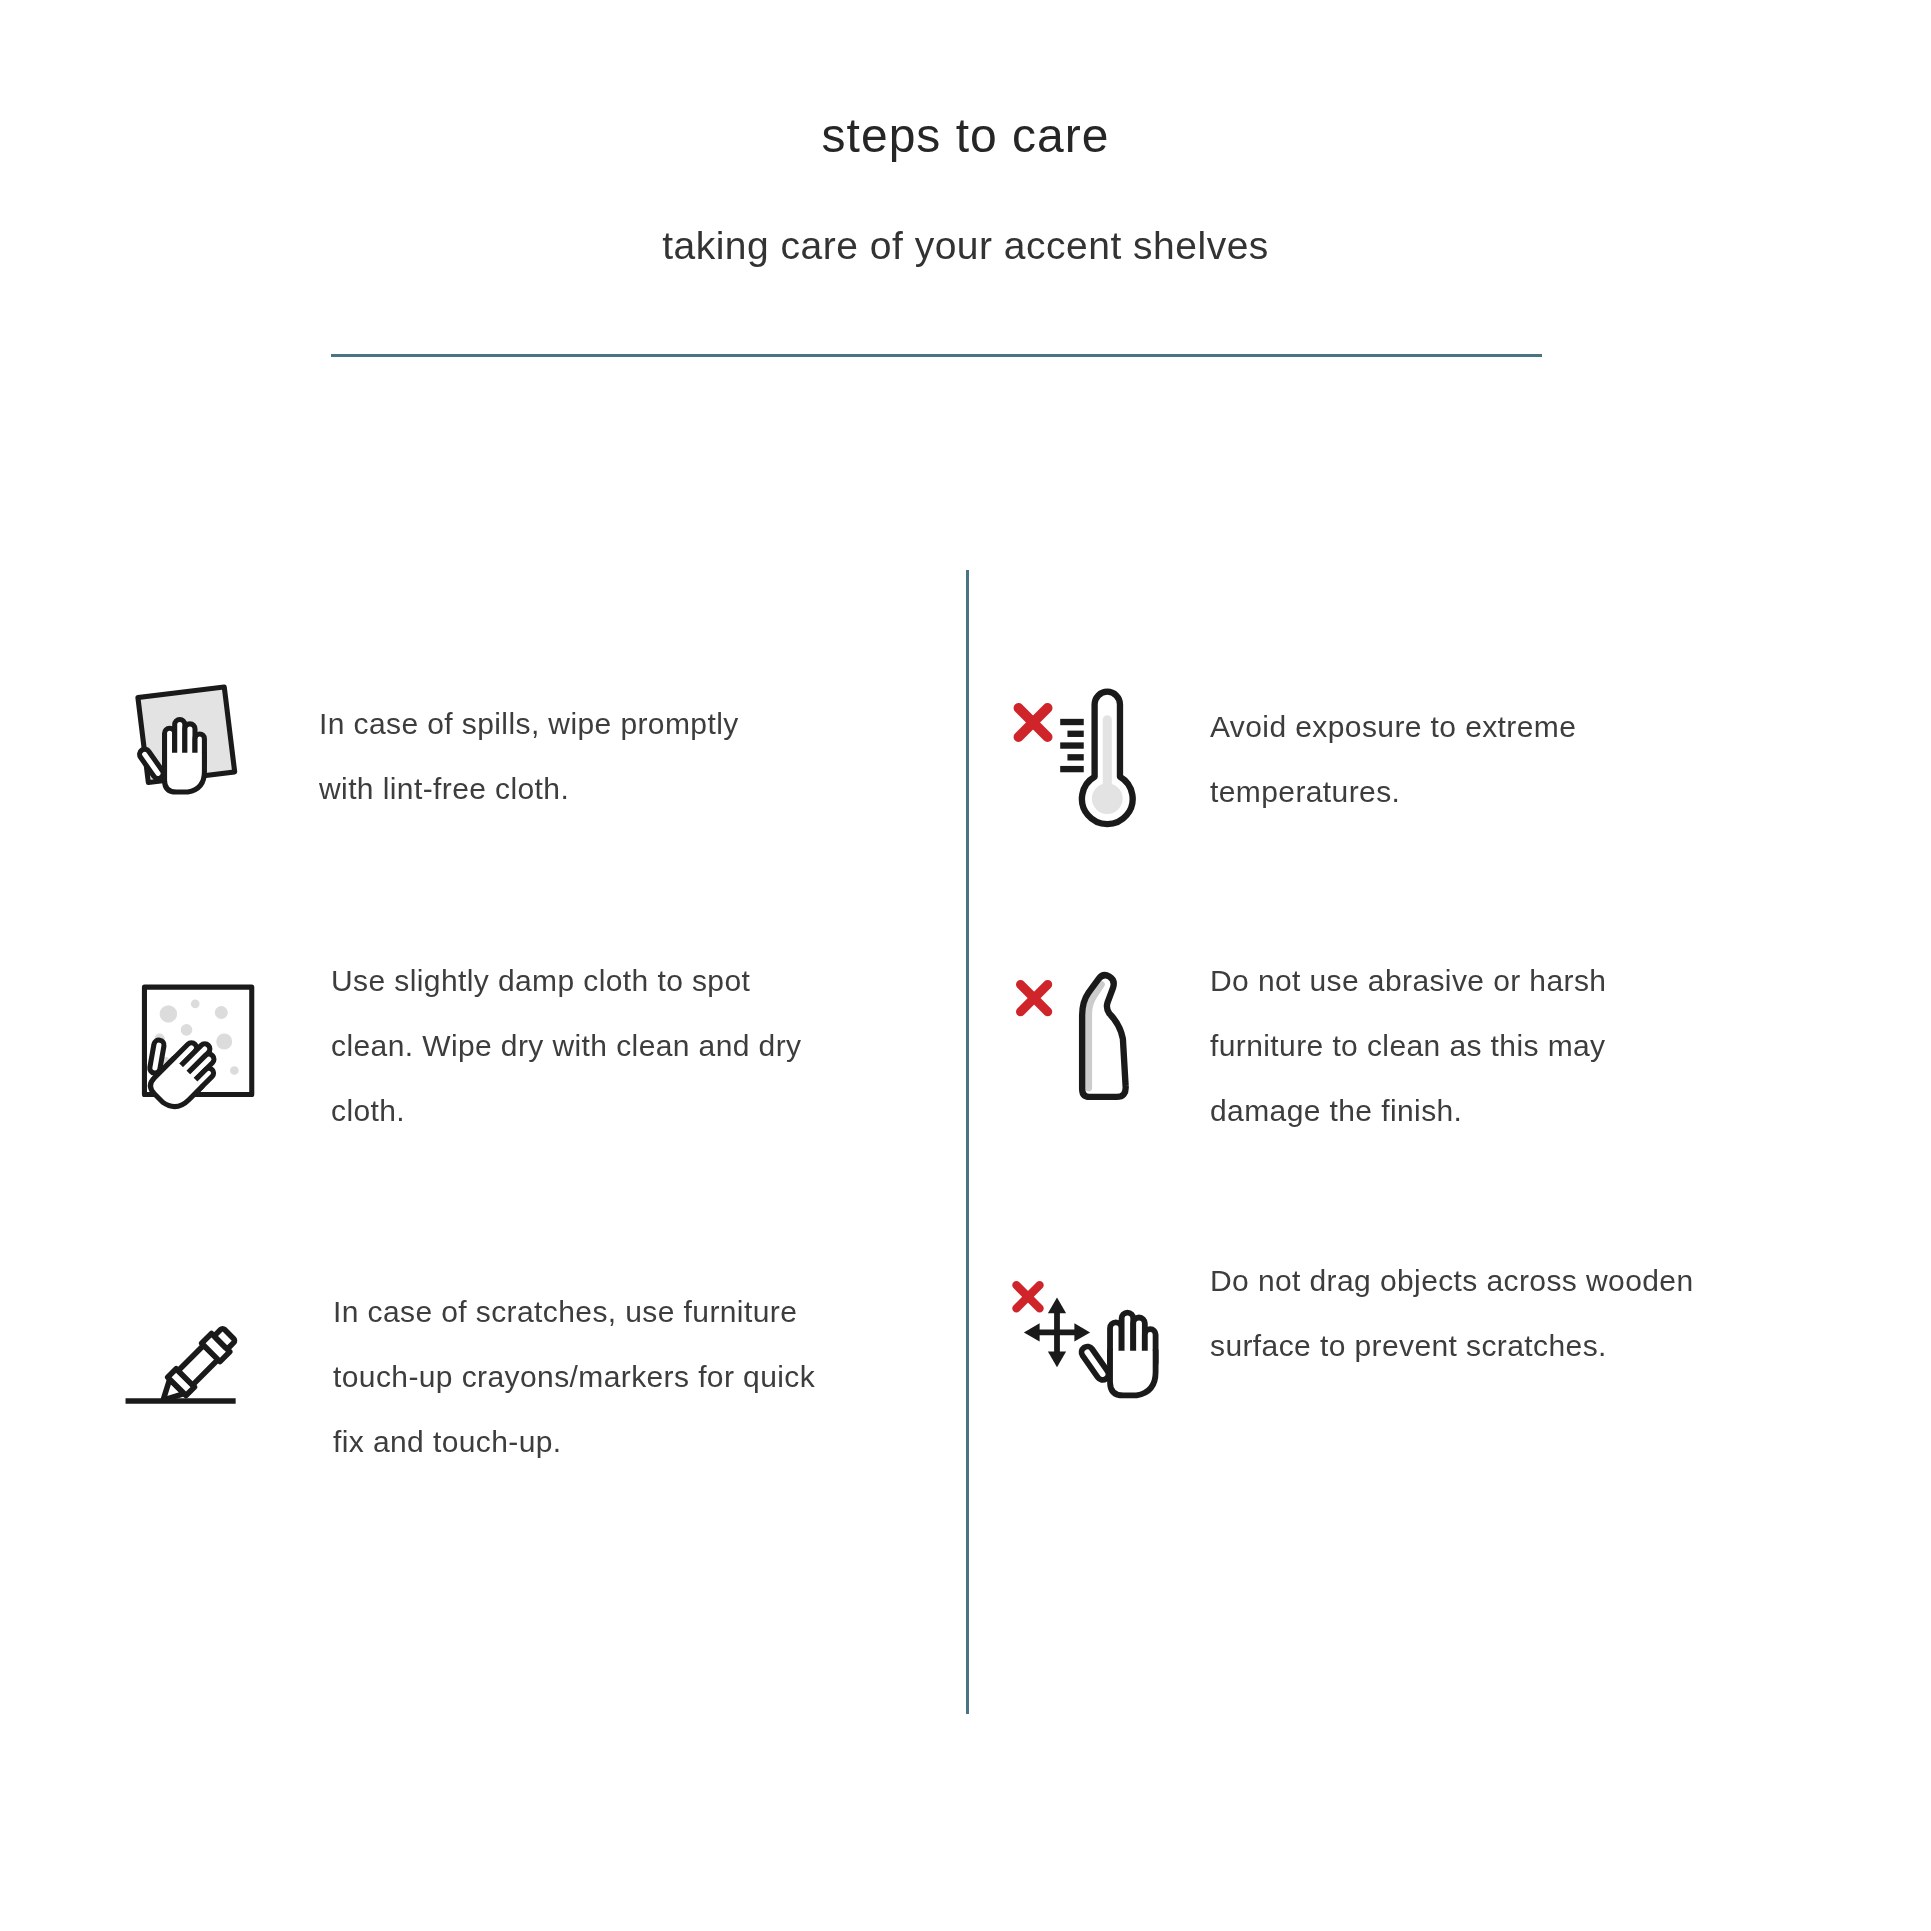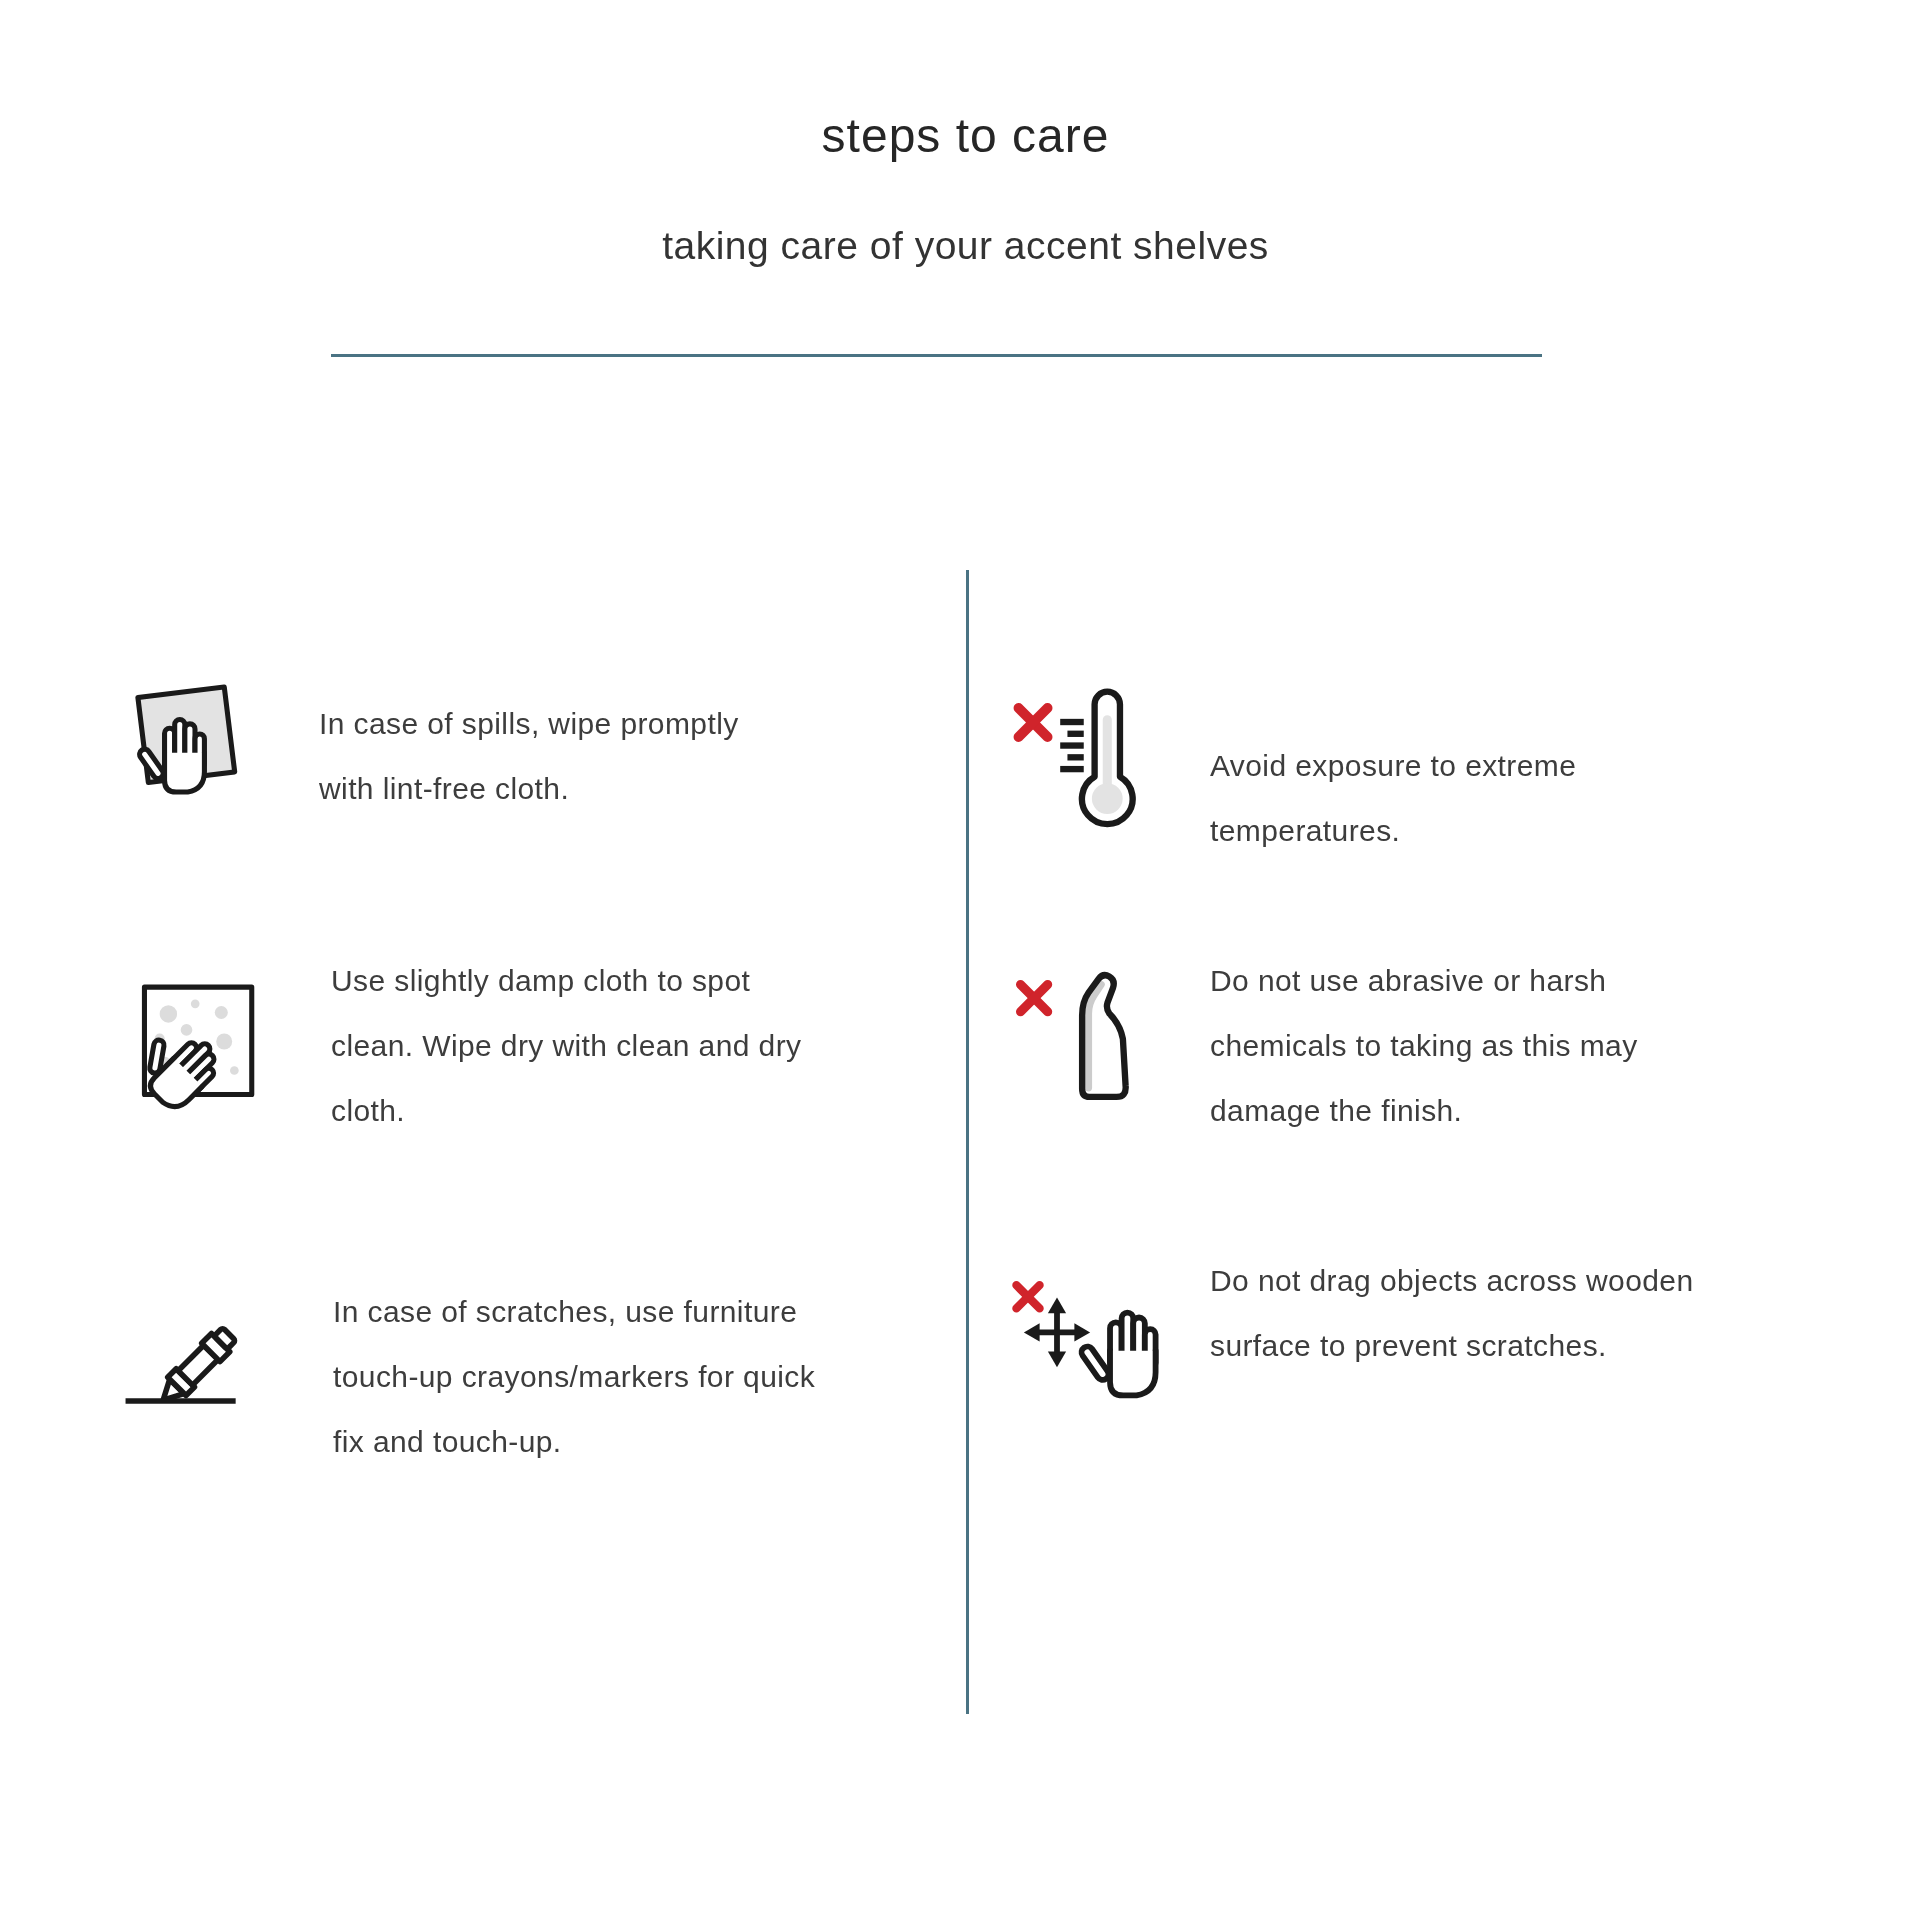--- a/index.html
+++ b/index.html
@@ -128,36 +128,36 @@
         <rect x="70" y="57" width="18" height="7"></rect>
         <rect x="62" y="70" width="26" height="7"></rect>
         <rect x="70" y="83" width="18" height="7"></rect>
         <rect x="62" y="96" width="26" height="7"></rect>
       </g>
       <path d="M100 28 A14 14 0 0 1 128 28 L128 108 A28 28 0 1 1 100 108 Z" fill="#ffffff" stroke="#1a1a1a" stroke-width="7" stroke-linejoin="round"></path>
       <rect x="109" y="40" width="10" height="82" rx="5" fill="#e3e3e3"></rect>
       <circle cx="114" cy="132" r="17" fill="#e3e3e3"></circle>
     </svg>
   </div>
-  <div class="step-text" style="left:1210px;top:733px">Avoid exposure to extreme
+  <div class="step-text" style="left:1210px;top:694px">Avoid exposure to extreme
 temperatures.</div>
 
   <div class="icon" style="left:1006px;top:961px">
     <svg width="145" height="154" viewBox="0 0 160 170">
       <g stroke="#d0242b" stroke-width="10" stroke-linecap="round">
         <line x1="16" y1="26" x2="46" y2="56"></line>
         <line x1="46" y1="26" x2="16" y2="56"></line>
       </g>
       <path d="M91 140 L91 58 Q91 47 97 38 L105 26" fill="none" stroke="#cccccc" stroke-width="8" stroke-linecap="round"></path>
       <path d="M92 150 Q84 150 84 141 L84 60 Q84 45 91 35 L102 20 Q107 13 114 17 Q121 21 118 30
                L112 46 Q110 52 114 58 Q126 70 129 86 L132 138 Q133 150 122 150 Z" fill="none" stroke="#1a1a1a" stroke-width="7" stroke-linejoin="round"></path>
     </svg>
   </div>
   <div class="step-text" style="left:1210px;top:948px">Do not use abrasive or harsh
-chemicals to taking as this may
+furniture to clean as this may
 damage the finish.</div>
 
   <div class="icon" style="left:999px;top:1276px">
     <svg width="174" height="141" viewBox="0 0 210 170">
       <g stroke="#d0242b" stroke-width="10" stroke-linecap="round">
         <line x1="21" y1="11" x2="49" y2="39"></line>
         <line x1="49" y1="11" x2="21" y2="39"></line>
       </g>
       <g>
         <line x1="70" y1="40" x2="70" y2="96" stroke="#1a1a1a" stroke-width="7"></line>

